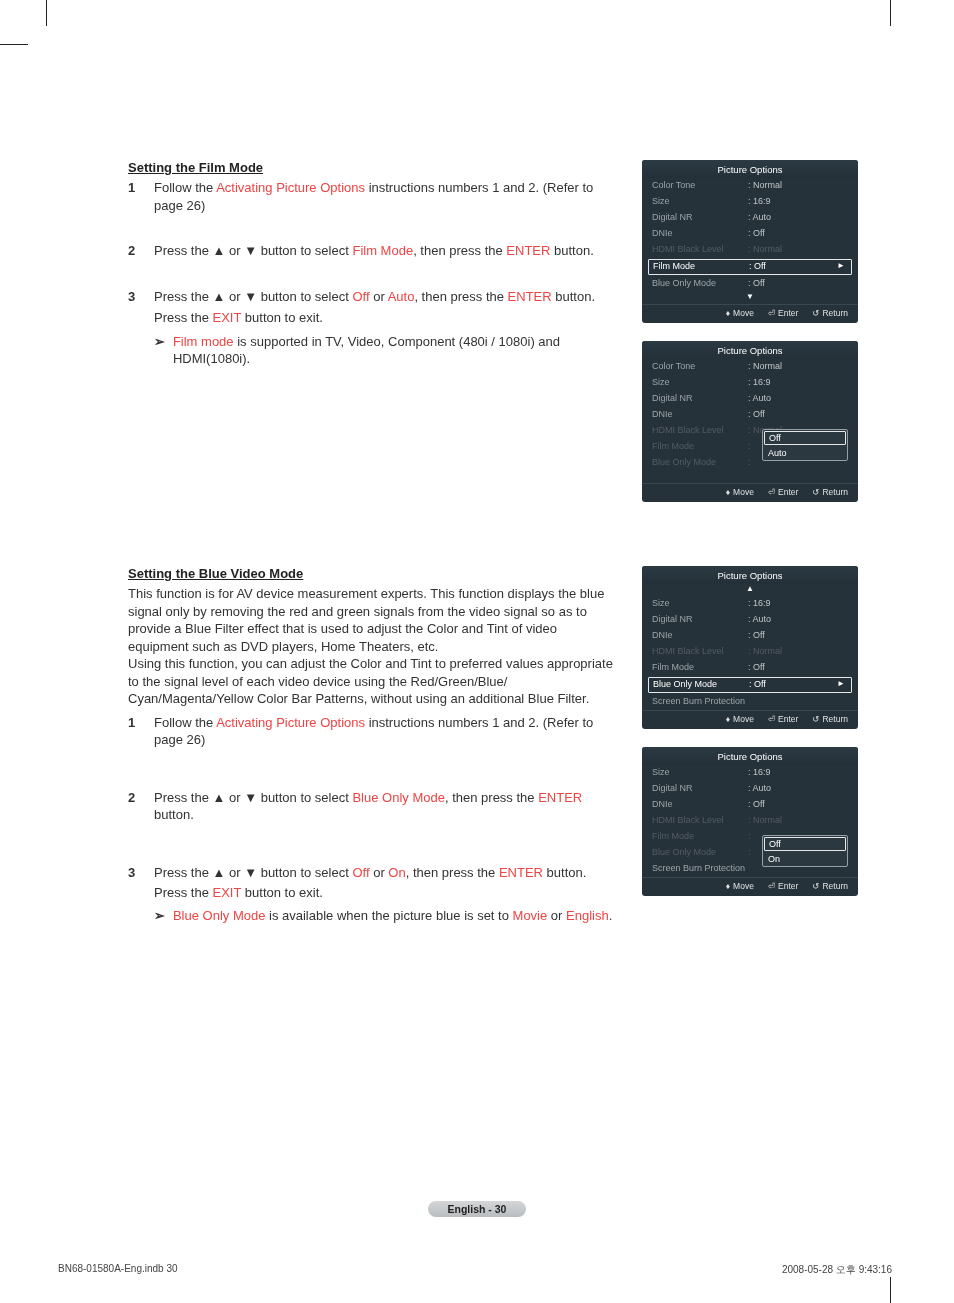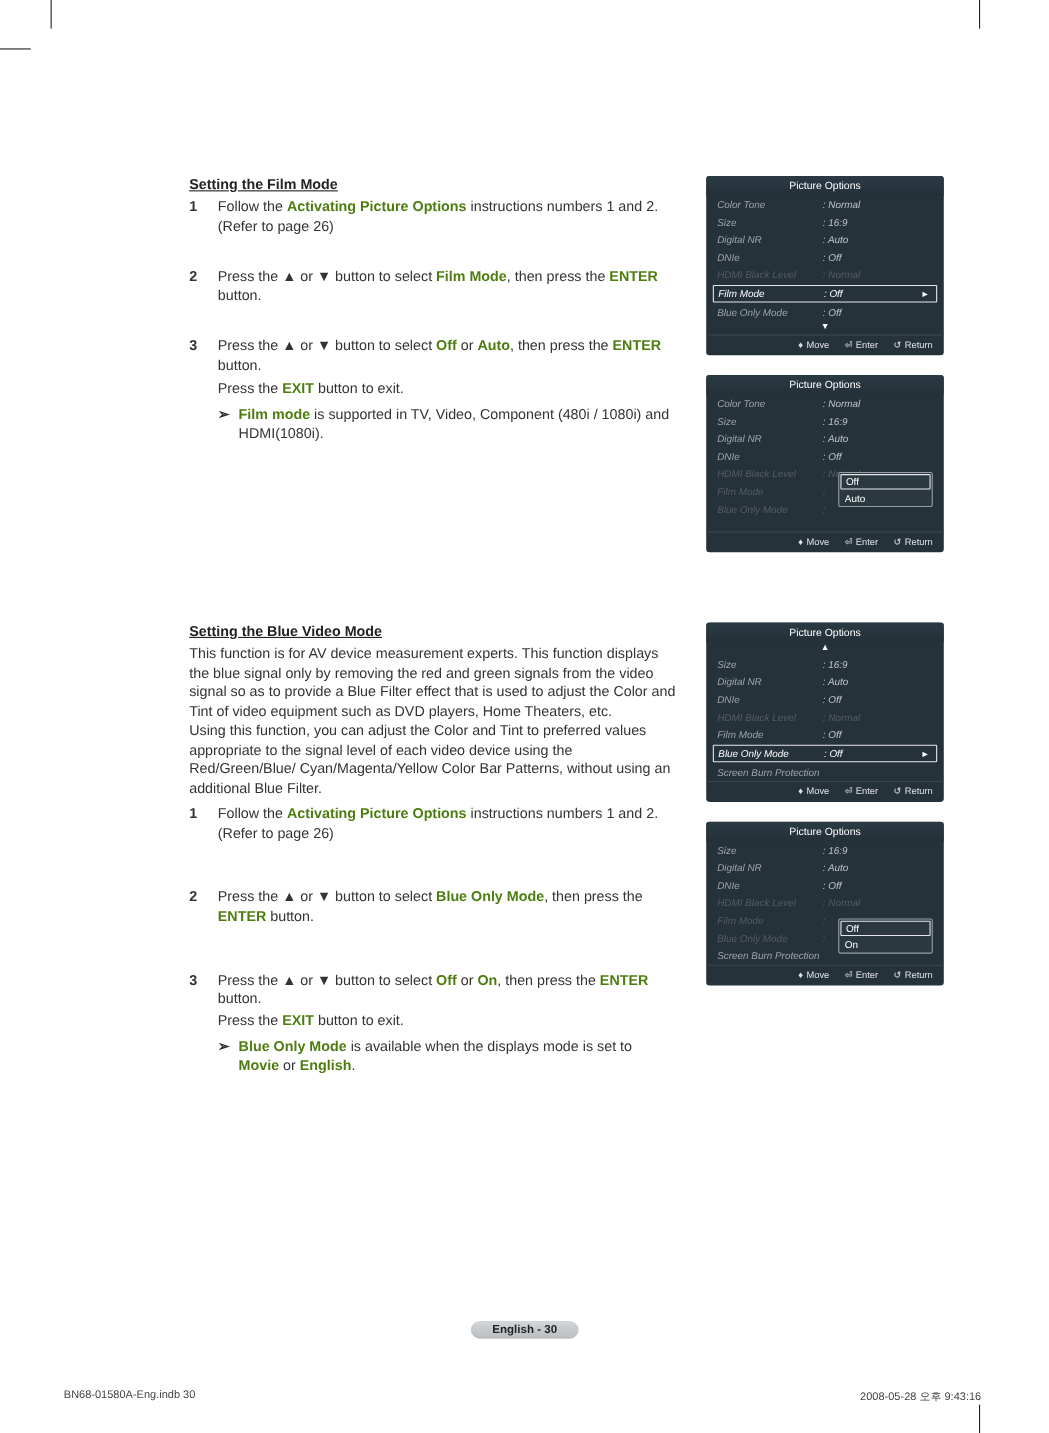--- a/index.html
+++ b/index.html
@@ -18,21 +18,20 @@
 
   .page {
     position: absolute;
     top: 160px;
     left: 128px;
     width: 730px;
   }
   .two-col {
     display: flex;
     gap: 28px;
-    margin-left: 44px;
   }
   .text-col { flex: 1 1 auto; width: 485px; }
   .menus-col { flex: 0 0 216px; }
 
   .section-title {
     font-size: 13px;
     font-weight: bold;
     text-decoration: underline;
     color: #222;
     margin-bottom: 4px;
@@ -44,21 +43,21 @@
   ol.steps > li {
     display: flex;
     gap: 14px;
     font-size: 13px;
     color: #333;
     line-height: 1.35;
     margin-bottom: 22px;
   }
   ol.steps > li .num { font-weight: bold; width: 12px; flex-shrink: 0; }
   ol.steps > li .txt { flex: 1; }
-  ol.steps b { font-weight: bold; color: #4d7c0f; }
+  ol.steps b { font-weight: normal; color: #ef4444; }
 
   .note { display: flex; gap: 8px; margin-top: 6px; font-size: 13px; color: #333; }
   .note .arrow { font-weight: bold; }
   .note b { font-weight: bold; }
 
   
   .osd {
     background: #25323a;
     color: #c7c9ca;
     border-radius: 3px;
@@ -69,24 +68,22 @@
   .osd-title {
     text-align: center;
     color: #fff;
     font-size: 9.5px;
     padding: 4px 16px 3px;
     background: linear-gradient(#2b3a43,#243038);
   }
   .osd-row {
     display: flex;
     padding: 2px 10px;
-    align-items: center;
     height: 16px;
     position: relative;
-    font-style: italic;
   }
   .osd-row .label { width: 96px; color: #9ca4a8; }
   .osd-row .value { color: #bfc5c8; }
   .osd-row.dim .label, .osd-row.dim .value { color: #545c61; }
   .osd-row.sel {
     border: 1px solid #e6e7e8;
     border-radius: 1px;
     margin: 1px 6px;
     padding: 1px 4px;
   }
@@ -328,21 +325,21 @@
             <span>Press the ▲ or ▼ button to select </span><b>Blue Only Mode</b><span>, then press the </span><b>ENTER</b><span> button.</span>
           </span>
         </li>
         <li style="margin-top:40px">
           <span class="num">3</span>
           <span class="txt">
             <span>Press the ▲ or ▼ button to select </span><b>Off</b><span> or </span><b>On</b><span>, then press the </span><b>ENTER</b><span> button.</span>
             <div style="margin-top:2px"><span>Press the </span><b>EXIT</b><span> button to exit.</span></div>
             <div class="note">
               <span class="arrow">➢</span>
-              <span><b>Blue Only Mode</b><span> is available when the displays mode is set to </span><b>Movie</b><span> or </span><b>English</b><span>.</span></span>
+              <span><b>Blue Only Mode</b><span> is available when the picture blue is set to </span><b>Movie</b><span> or </span><b>English</b><span>.</span></span>
             </div>
           </span>
         </li>
       </ol>
     </div>
 
     <div class="menus-col">
 
       <div class="osd">
         <div class="osd-title">Picture Options</div>

